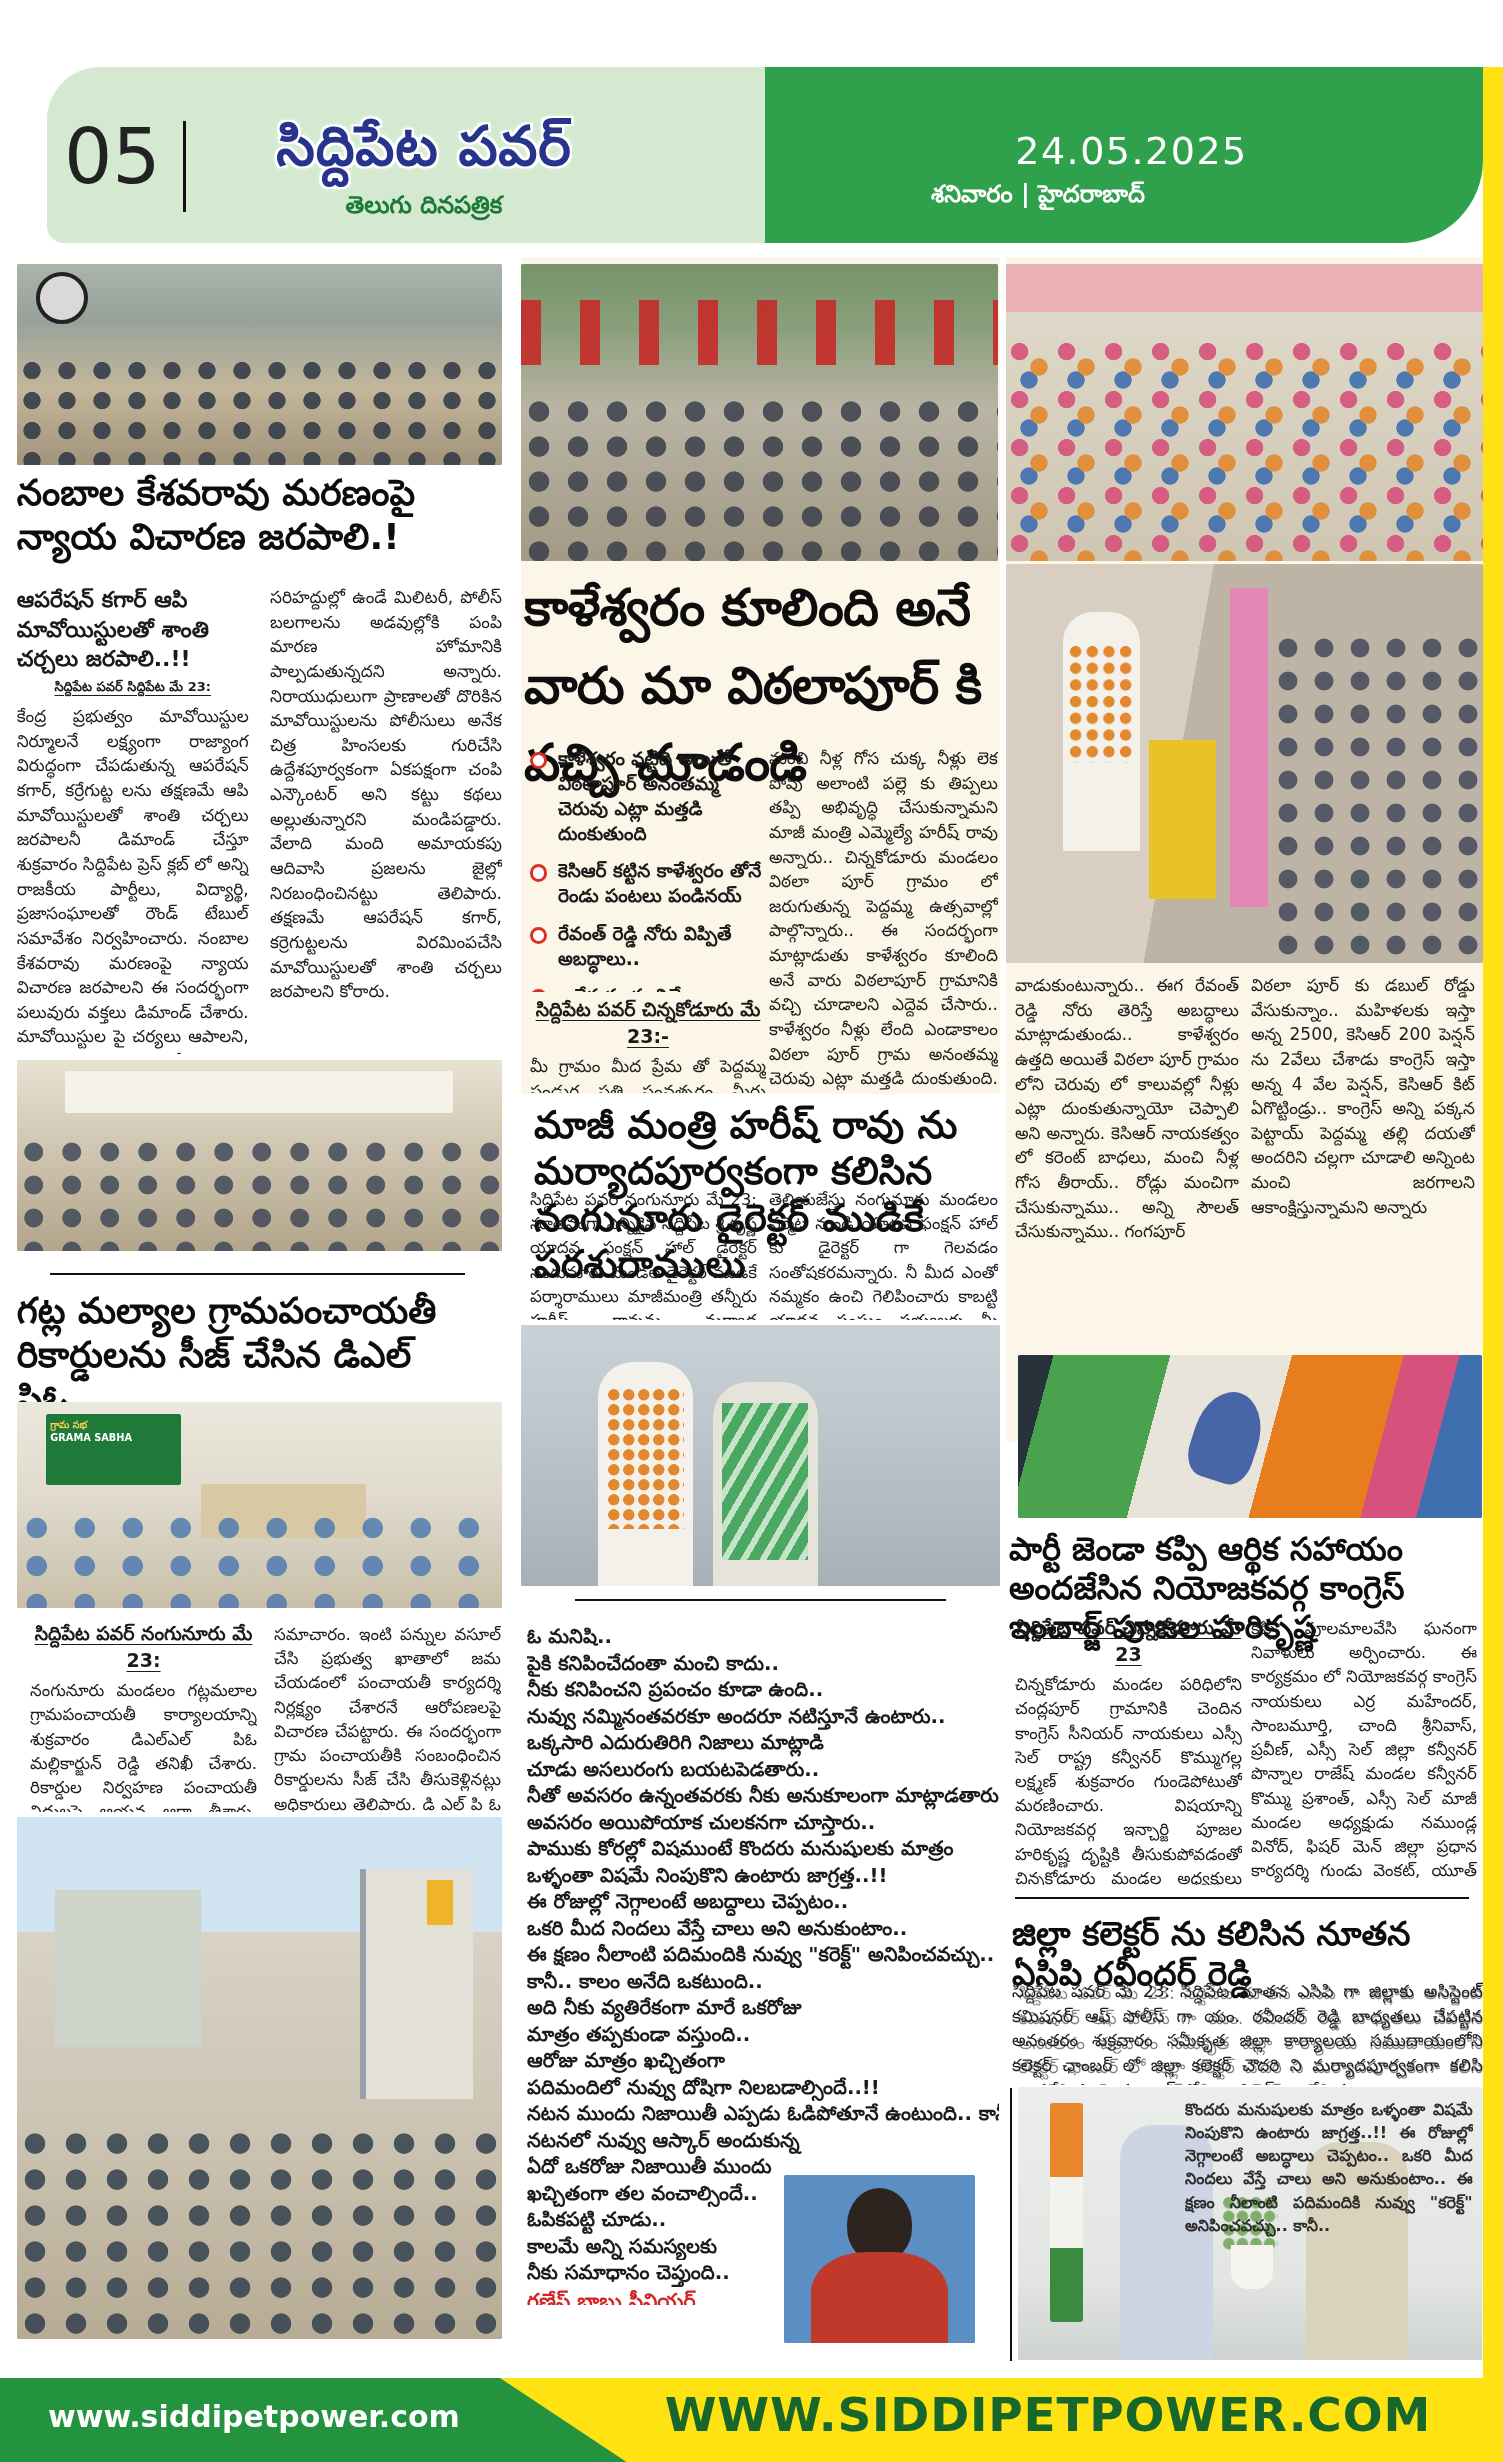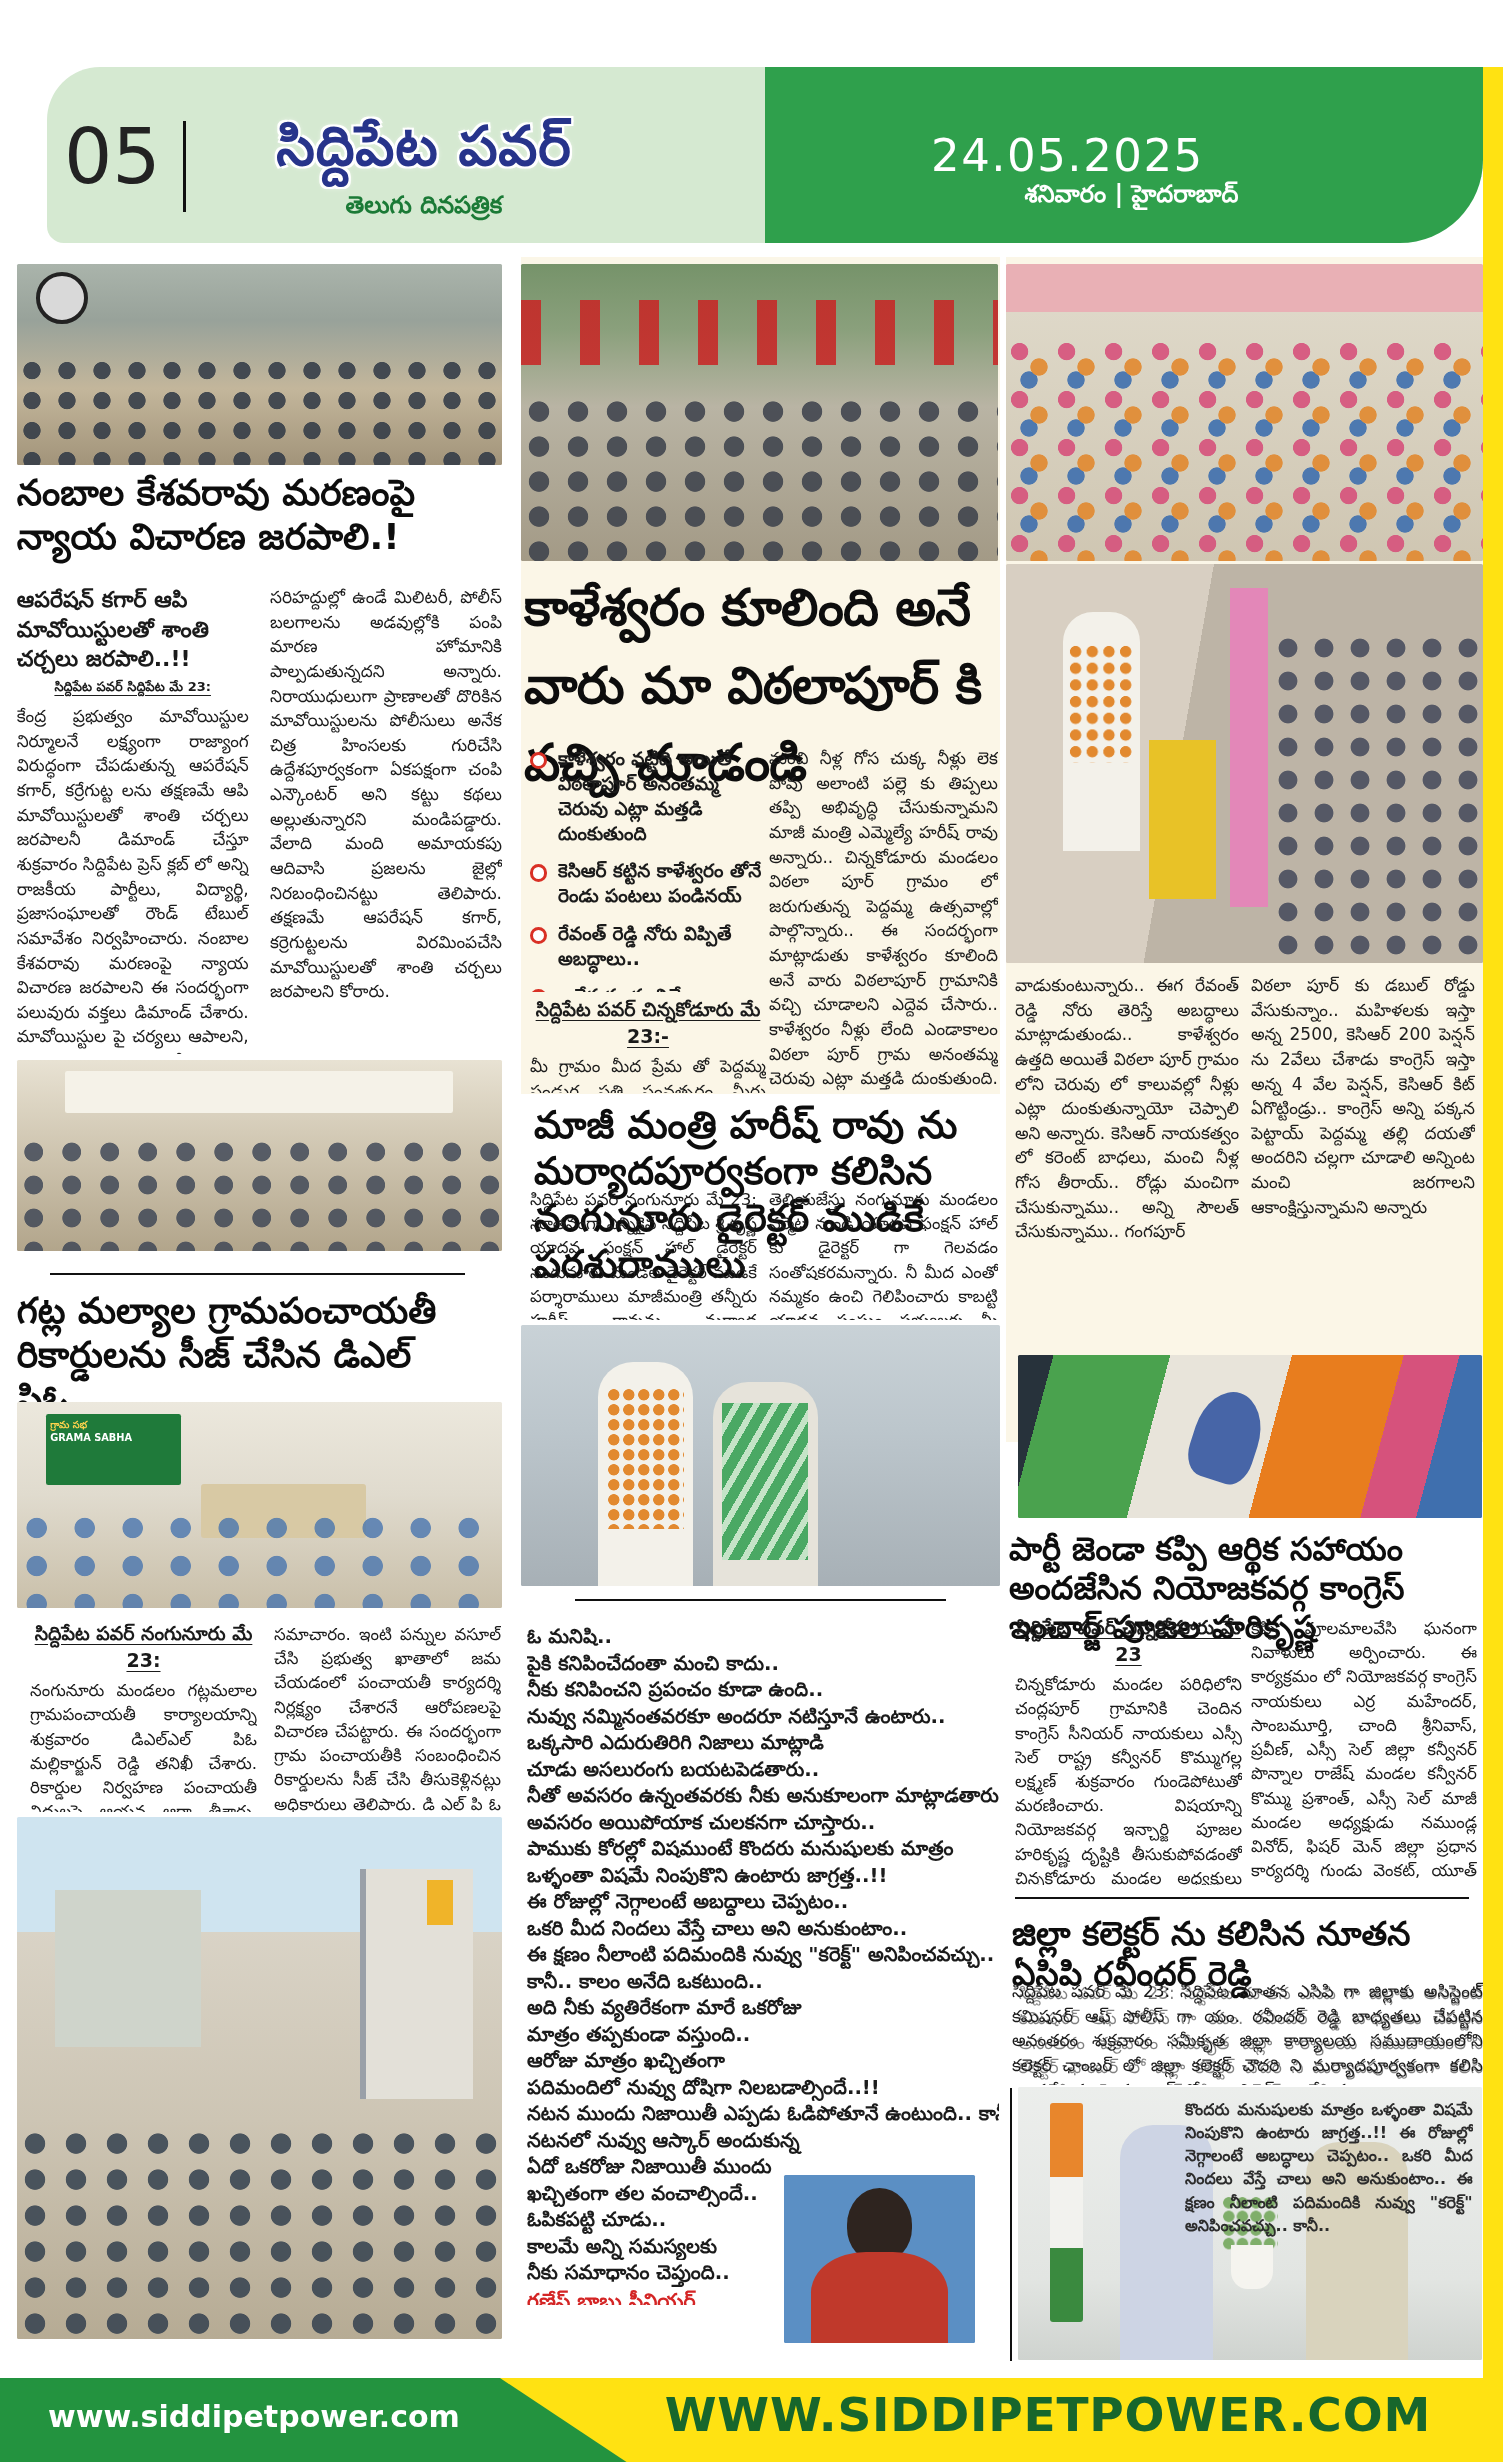--- a/index.html
+++ b/index.html
@@ -12,23 +12,23 @@
   .page-num{left:64px;top:73px;width:114px;height:167px;font-size:76px;font-weight:400;
             color:#222;display:flex;align-items:center;}
   .vbar{left:183px;top:121px;width:3px;height:91px;background:#111;}
   .masthead{left:212px;top:114px;width:424px;text-align:center;font-weight:900;
             font-size:55px;color:#27348b;letter-spacing:0.8px;
             text-shadow:-2.3px -2.3px 0 #fff,2.3px -2.3px 0 #fff,-2.3px 2.3px 0 #fff,2.3px 2.3px 0 #fff,0 0 6px #fff;}
   .tagline{left:212px;top:191px;width:424px;text-align:center;font-weight:700;
            font-size:24px;color:#1b7a36;}
   .hdr-right{left:765px;top:67px;width:718px;height:176px;background:#2fa04c;
              border-radius:0 0 83px 0;}
-  .hdr-date{left:931px;top:129px;width:401px;color:#fff;
-            font-size:45px;font-weight:500;letter-spacing:1.5px;}
-  .hdr-day{left:931px;top:180px;width:401px;text-align:center;color:#fff;
+  .hdr-date{left:931px;top:129px;width:401px;text-align:center;color:#fff;
+            font-size:38px;font-weight:500;letter-spacing:1.5px;}
+  .hdr-day{left:931px;top:180px;width:401px;color:#fff;
            font-size:24px;font-weight:700;}
   .ystrip{left:1483px;top:67px;width:20.4px;height:2396px;background:#ffe212;}
   
   .headline{font-weight:900;color:#0d0d0d;line-height:1.22;}
   .body{font-size:17px;line-height:1.45;text-align:justify;margin:0;}
   .dateline{font-weight:800;font-size:13px;text-align:center;text-decoration:underline;
             text-underline-offset:3.8px;margin:4.5px 0 7.6px 0;}
   .divider{background:#111;height:2.3px;}
   .cream{background:#fbf6e7;}
   .photo{overflow:hidden;border-radius:1.5px;}

